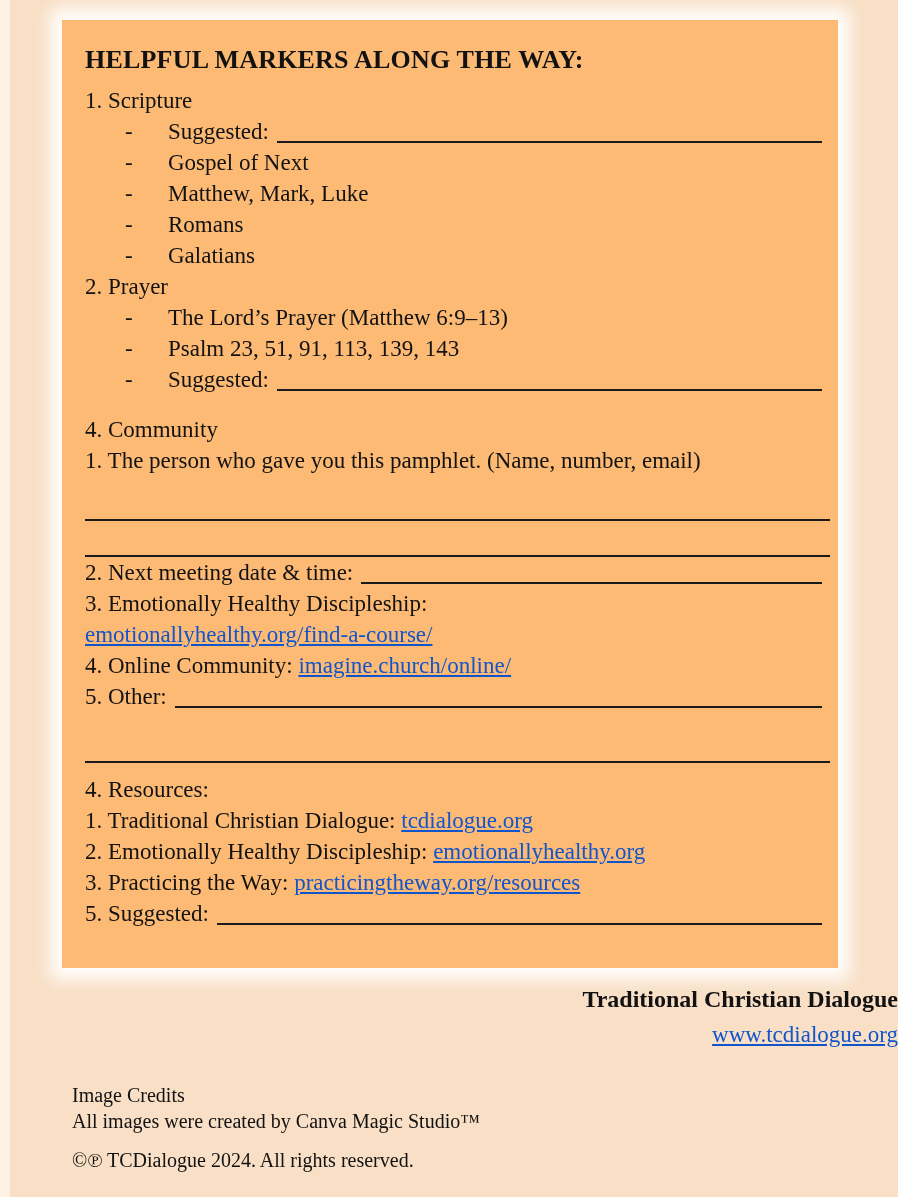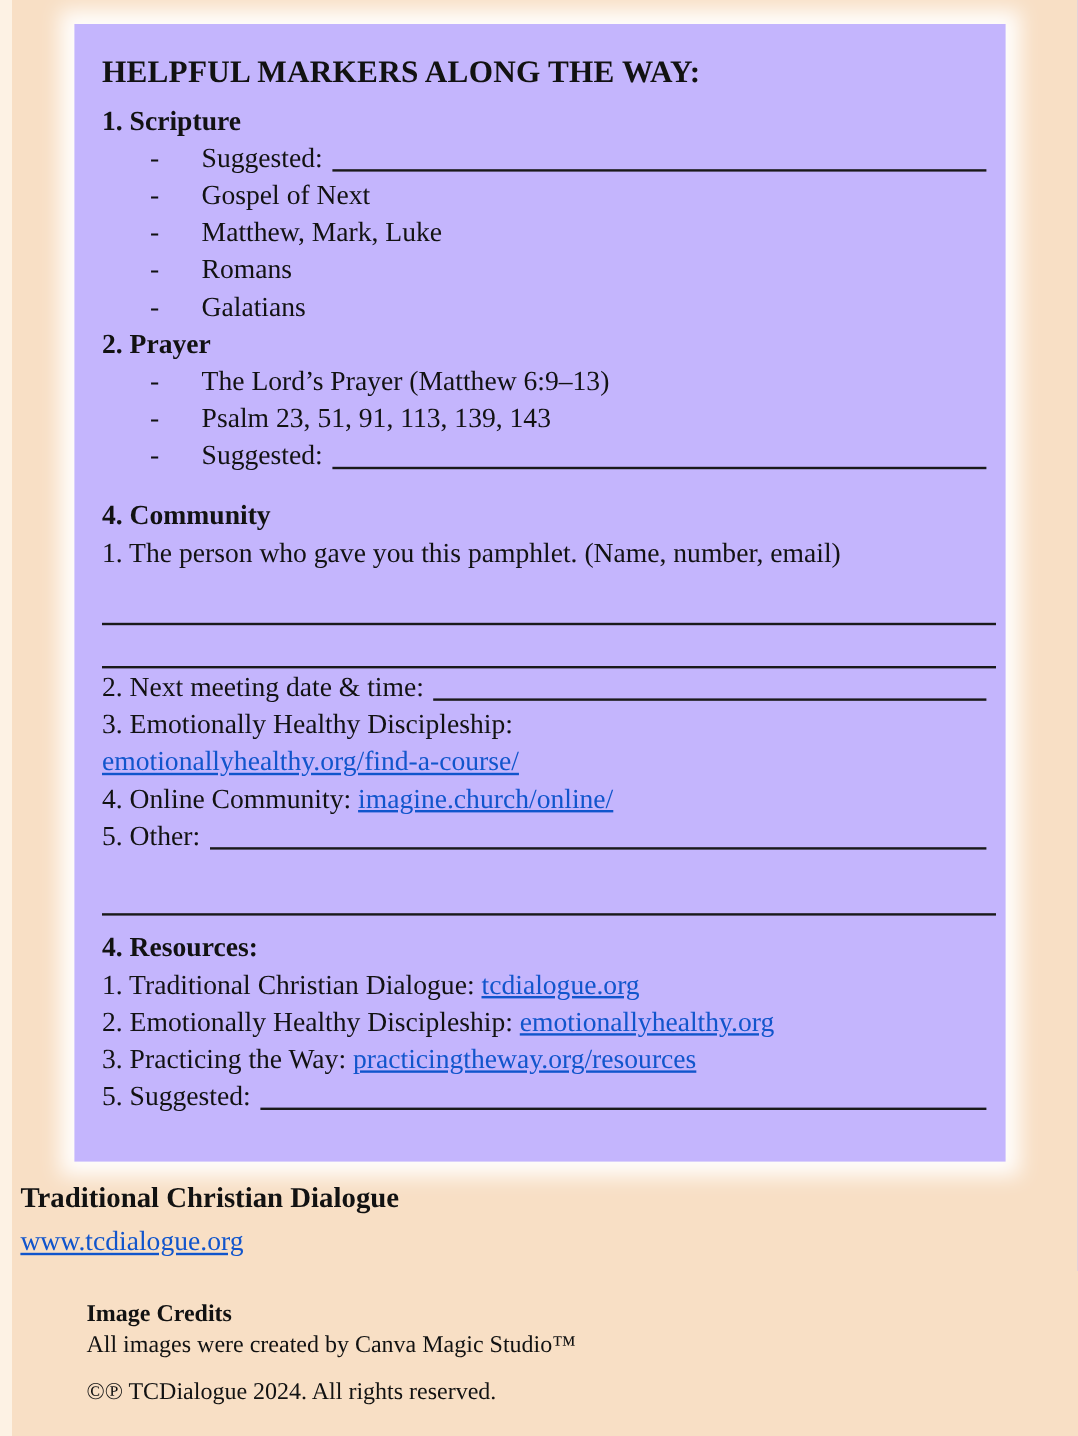--- a/index.html
+++ b/index.html
@@ -8,31 +8,31 @@
     background:#f8dfc5;
     font-family:"Liberation Serif","DejaVu Serif",serif;
     color:#121212;
   }
   .edge-strip{
     position:absolute;left:0;top:0;width:10px;height:100%;
     background:#fdf2e4;
   }
   .card{
     position:absolute;left:62px;top:20px;width:776px;height:948px;
-    background:#c4b5fd;
+    background:#fdba74;
     box-shadow:0 0 16px 12px rgba(255,255,255,0.95);
     box-sizing:border-box;
     padding:24px 16px 8px 23px;
   }
   .doc-title{
     font-size:26px;font-weight:bold;line-height:32px;
     letter-spacing:0.2px;margin:0 0 9px 0;
   }
   .line{font-size:23px;line-height:31px;}
-  .heading{font-weight:bold;}
+  .heading{font-weight:normal;}
   .dash-item{display:flex;}
   .dash{width:43px;padding-left:40px;box-sizing:content-box;flex:0 0 auto;width:3px;padding-right:40px;}
   .dash{width:auto;padding:0 0 0 40px;flex:0 0 43px;}
   .row{display:flex;}
   .fill{
     flex:1 1 auto;
     border-bottom:2px solid #1a1a1a;
     margin:0 0 4px 8px;
   }
   .blank-line{
@@ -41,21 +41,21 @@
     margin-right:-8px;
   }
   .sp12{height:12px;}
   .sp19{height:19px;}
   .sp18{height:18px;}
   .sp11{height:11px;}
   a.doclink{color:#1155cc;text-decoration:underline;cursor:pointer;}
   .footer-center{
     position:absolute;left:0;top:984px;width:100%;
     padding-left:17px;box-sizing:border-box;
-    text-align:left;
+    text-align:right;
   }
   .org-name{font-size:24px;font-weight:bold;line-height:30px;}
   .site-link{display:inline-block;margin-top:6px;font-size:23px;line-height:29px;}
   .credits{
     position:absolute;left:72px;top:1082px;width:760px;
     font-size:20px;line-height:26px;
   }
   .credits .heading{font-size:20px;}
   .copyright{margin-top:13px;}
 </style>

